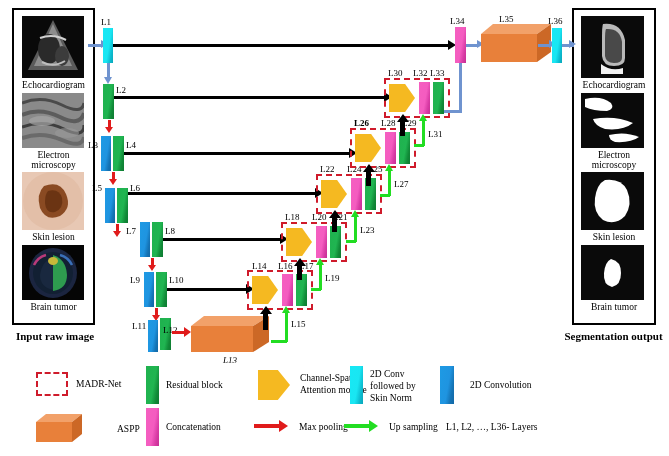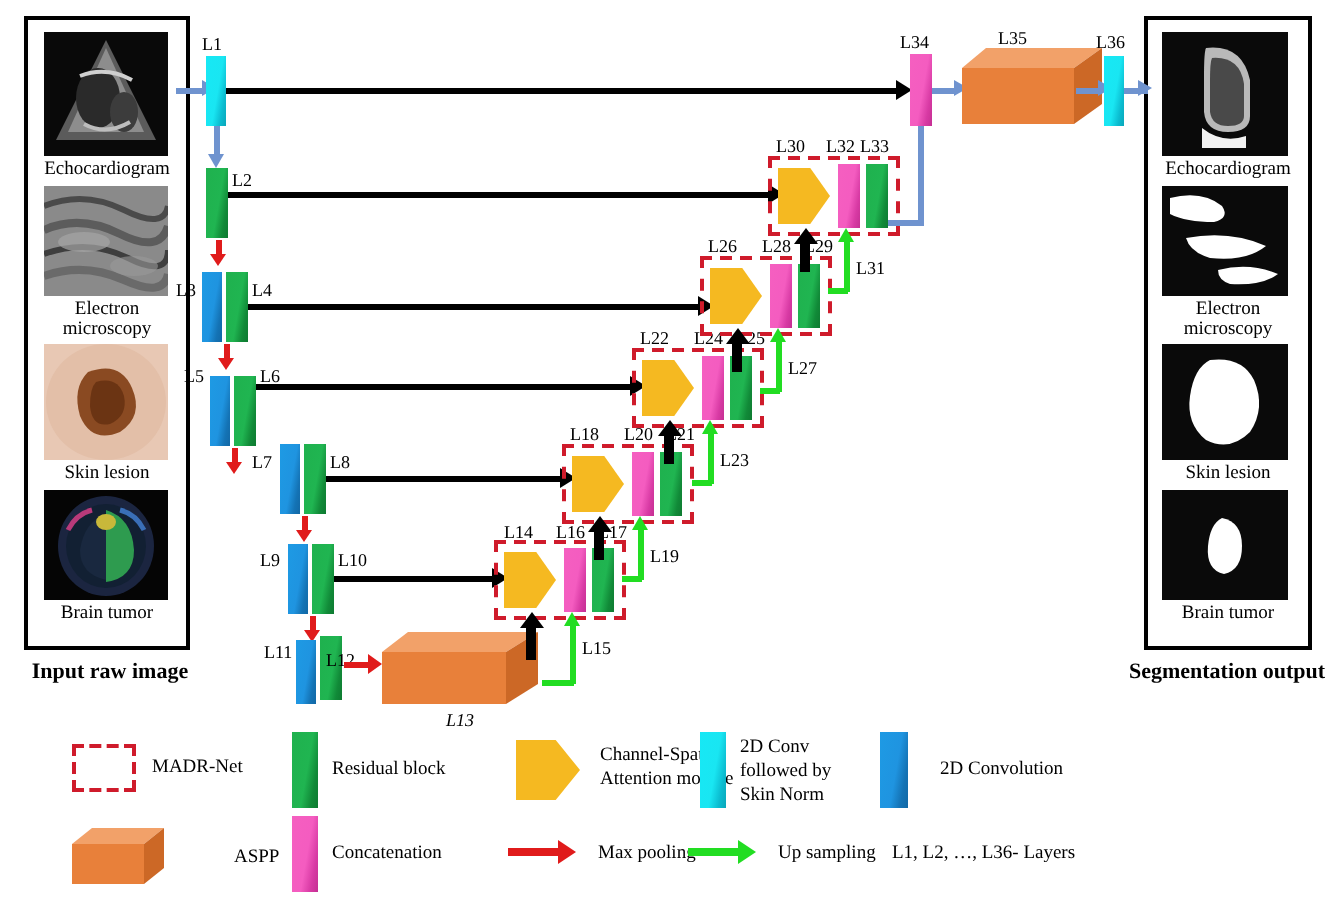--- a/index.html
+++ b/index.html
@@ -284,21 +284,21 @@
 <div class="arrowhead-u" style="left:329px;top:210px;border-left-width:6px;border-right-width:6px;border-bottom-width:8px;"></div>
 <div class="up-l" style="left:346px;top:240px;width:10px;height:3px;"></div>
 <div class="up-l" style="left:354px;top:216px;width:3px;height:26px;"></div>
 <div class="up-head" style="left:351px;top:210px;"></div>
 <div class="lab" style="left:360px;top:226px;">L23</div>
 
 <div class="madr" style="left:350px;top:128px;width:66px;height:40px;"></div>
 <div class="attn" style="left:355px;top:134px;width:26px;height:28px;"></div>
 <div class="blk concat" style="left:385px;top:132px;width:11px;height:32px;"></div>
 <div class="blk residual" style="left:399px;top:132px;width:11px;height:32px;"></div>
-<div class="lab" style="left:354px;top:119px;">L26</div>
+<div class="lab" style="left:354px;top:119px;font-weight:bold;">L26</div>
 <div class="lab" style="left:381px;top:119px;">L28</div>
 <div class="lab" style="left:402px;top:119px;">L29</div>
 <div class="vline" style="left:366px;top:170px;width:5px;height:16px;"></div>
 <div class="arrowhead-u" style="left:363px;top:164px;border-left-width:6px;border-right-width:6px;border-bottom-width:8px;"></div>
 <div class="up-l" style="left:380px;top:194px;width:10px;height:3px;"></div>
 <div class="up-l" style="left:388px;top:170px;width:3px;height:26px;"></div>
 <div class="up-head" style="left:385px;top:164px;"></div>
 <div class="lab" style="left:394px;top:180px;">L27</div>
 
 <div class="madr" style="left:384px;top:78px;width:66px;height:40px;"></div>

